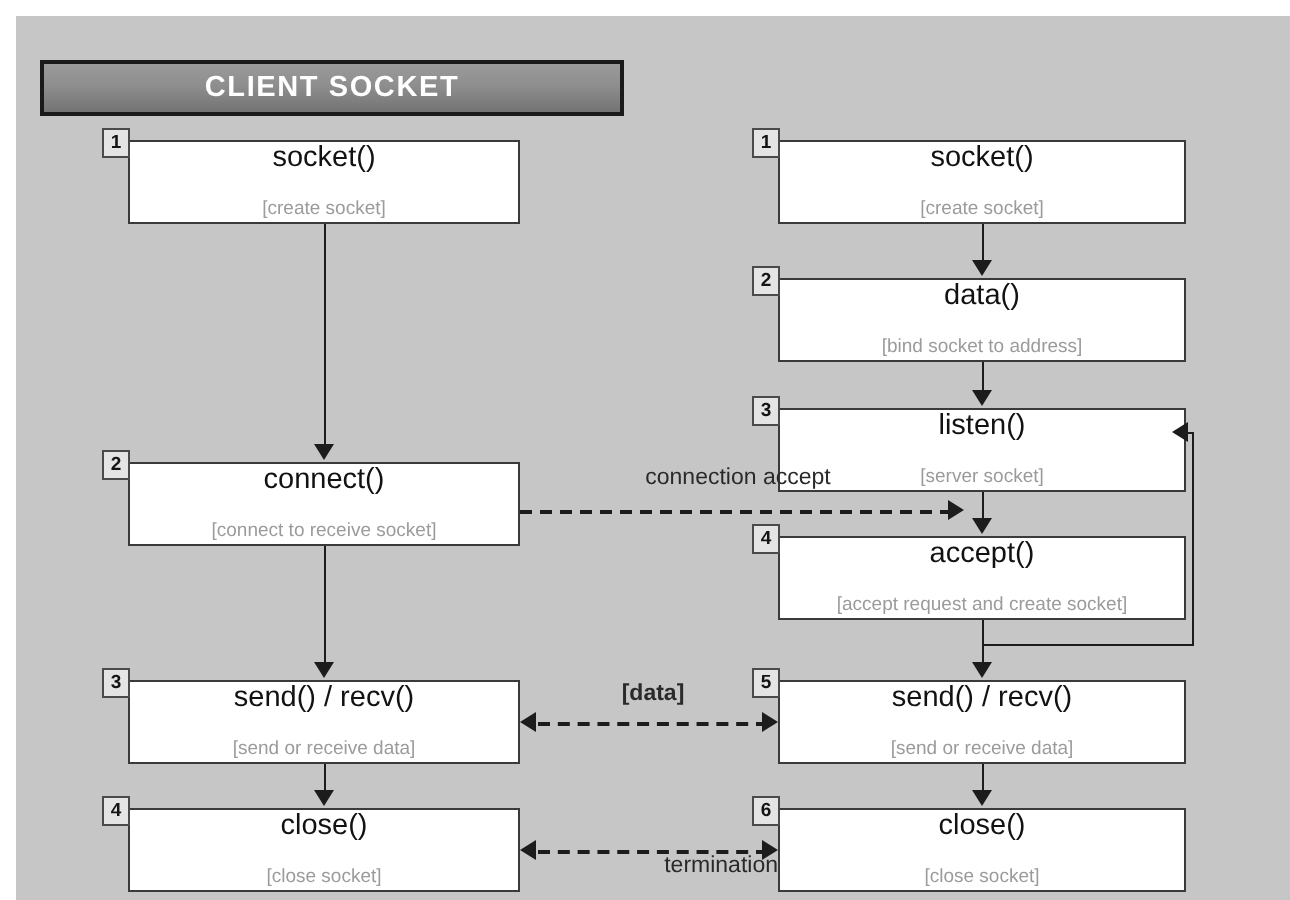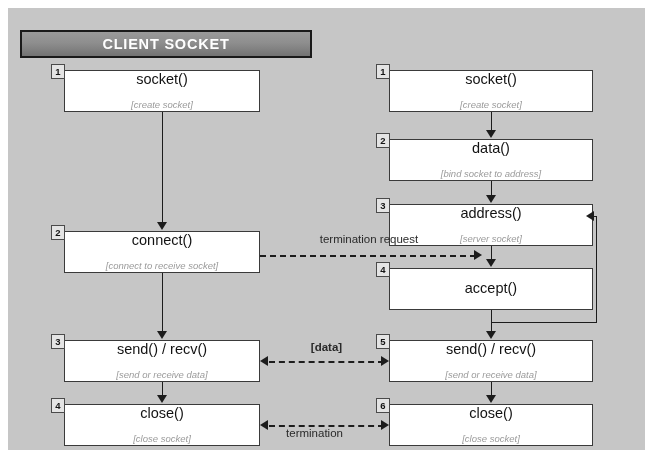--- a/index.html
+++ b/index.html
@@ -58,21 +58,20 @@
     color: #121212;
     line-height: 1.05;
     white-space: nowrap;
   }
   .box .sub {
     font-size: 9.5px;
     color: #9b9b9b;
     line-height: 1.2;
     margin-top: 12px;
     white-space: nowrap;
-    font-style: italic;
   }
   
   .badge {
     position: absolute;
     left: -14px;
     top: -7px;
     width: 14px;
     height: 15px;
     background: #e4e4e4;
     border: 1px solid #4a4a4a;
@@ -172,27 +171,28 @@
     </div>
 
     <div class="box" style="left:381px; top:131px; width:204px; height:42px;">
       <div class="badge">2</div>
       <div class="title">data()</div>
       <div class="sub">[bind socket to address]</div>
     </div>
 
     <div class="box" style="left:381px; top:196px; width:204px; height:42px;">
       <div class="badge">3</div>
-      <div class="title">address()</div>
+      <div class="title">listen()</div>
       <div class="sub">[server socket]</div>
     </div>
 
     <div class="box" style="left:381px; top:260px; width:204px; height:42px;">
       <div class="badge">4</div>
       <div class="title">accept()</div>
+      <div class="sub">[accept request and create socket]</div>
     </div>
 
     <div class="box" style="left:381px; top:332px; width:204px; height:42px;">
       <div class="badge">5</div>
       <div class="title">send() / recv()</div>
       <div class="sub">[send or receive data]</div>
     </div>
 
     <div class="box" style="left:381px; top:396px; width:204px; height:42px;">
       <div class="badge">6</div>
@@ -226,26 +226,26 @@
 
     <div class="hline" style="left:483px; top:314px; width:106px;"></div>
     <div class="vline" style="left:588px; top:208px; height:107px;"></div>
     <div class="hline" style="left:592px; top:208px; width:-4px;"></div>
     <div class="hline" style="left:592px; top:208px; width:0px;"></div>
     <div class="hline" style="left:585px; top:208px; width:4px;"></div>
     <div class="arrow-left" style="left:578px; top:203px;"></div>
 
     <div class="dashline" style="left:252px; top:247px; width:216px;"></div>
     <div class="arrow-right" style="left:466px; top:242px;"></div>
-    <div class="edge-label" style="left:256px; top:225px; width:210px;">termination request</div>
+    <div class="edge-label" style="left:256px; top:225px; width:210px;">connection accept</div>
 
     <div class="dashline" style="left:261px; top:353px; width:115px;"></div>
     <div class="arrow-left" style="left:252px; top:348px;"></div>
     <div class="arrow-right" style="left:373px; top:348px;"></div>
     <div class="edge-label bold" style="left:256px; top:333px; width:125px;">[data]</div>
 
     <div class="dashline" style="left:261px; top:417px; width:115px;"></div>
     <div class="arrow-left" style="left:252px; top:412px;"></div>
     <div class="arrow-right" style="left:373px; top:412px;"></div>
-    <div class="edge-label" style="left:244px; top:419px; width:125px;">termination</div>
+    <div class="edge-label" style="left:256px; top:419px; width:125px;text-align:right;">termination</div>
 
   </div>
 </div>
 
 </body></html>

